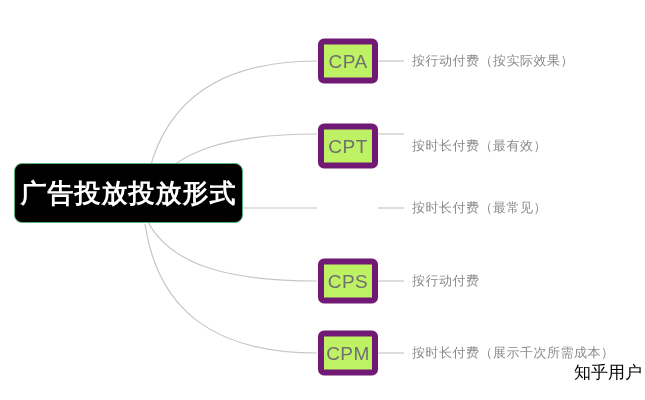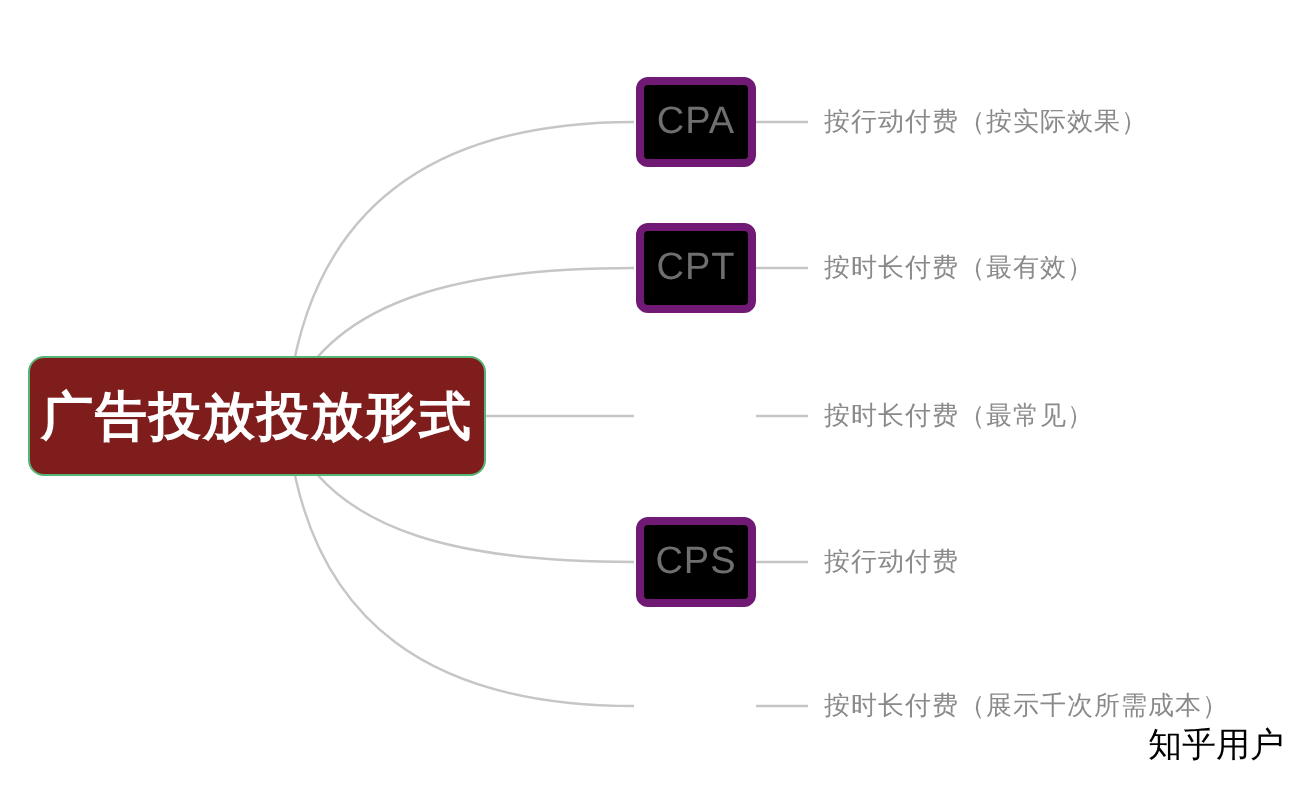--- a/index.html
+++ b/index.html
@@ -20,45 +20,45 @@
   }
   .connector-layer path {
     fill: none;
     stroke: #c6c6c6;
     stroke-width: 1.2;
   }
 
   .root-node {
     position: absolute;
     left: 14px;
-    top: 178px;
+    top: 163px;
     width: 229px;
     height: 60px;
-    background: #7f1d1d;
+    background: #000000;
     border: 1px solid #55b476;
     border-radius: 8px;
     box-sizing: border-box;
     display: flex;
     align-items: center;
     justify-content: center;
     color: #ffffff;
     font-size: 26px;
     font-weight: bold;
     letter-spacing: 1px;
     white-space: nowrap;
   }
 
   .branch-box {
     position: absolute;
     left: 318px;
     width: 60px;
     height: 45px;
     transform: translateY(-50%);
-    background: #000000;
-    border: 4px solid #701a75;
+    background: #bef264;
+    border: 6px solid #701a75;
     border-radius: 6px;
     box-sizing: border-box;
     display: flex;
     align-items: center;
     justify-content: center;
     color: #6f6f6f;
     font-size: 19px;
     letter-spacing: 0.5px;
   }
 
@@ -66,21 +66,21 @@
     position: absolute;
     left: 412px;
     transform: translateY(-50%);
     color: #8a8a8a;
     font-size: 13px;
     white-space: nowrap;
     letter-spacing: 0.5px;
   }
 
   .row-1 { top: 61px; }
-  .row-2 { top: 134px; }
+  .row-2 { top: 146px; }
   .row-3 { top: 208px; }
   .row-4 { top: 281px; }
   .row-5 { top: 353px; }
 
   .watermark {
     position: absolute;
     left: 574px;
     top: 361px;
     color: #000000;
     font-size: 17px;
@@ -119,17 +119,20 @@
   </div>
   <div class="branch-desc row-2">按时长付费（最有效）</div>
 
   <div class="branch-desc row-3">按时长付费（最常见）</div>
 
   <div class="branch-box row-4">
     <span>CPS</span>
   </div>
   <div class="branch-desc row-4">按行动付费</div>
 
+  <div class="branch-box row-5">
+    <span>CPM</span>
+  </div>
   <div class="branch-desc row-5">按时长付费（展示千次所需成本）</div>
 
   <div class="watermark">知乎用户</div>
 
 </div>
 
 </body></html>

